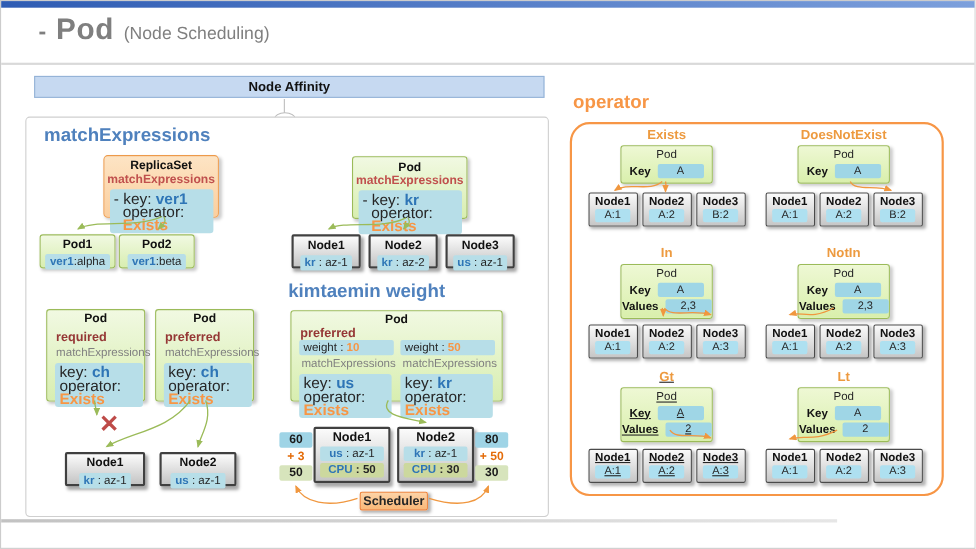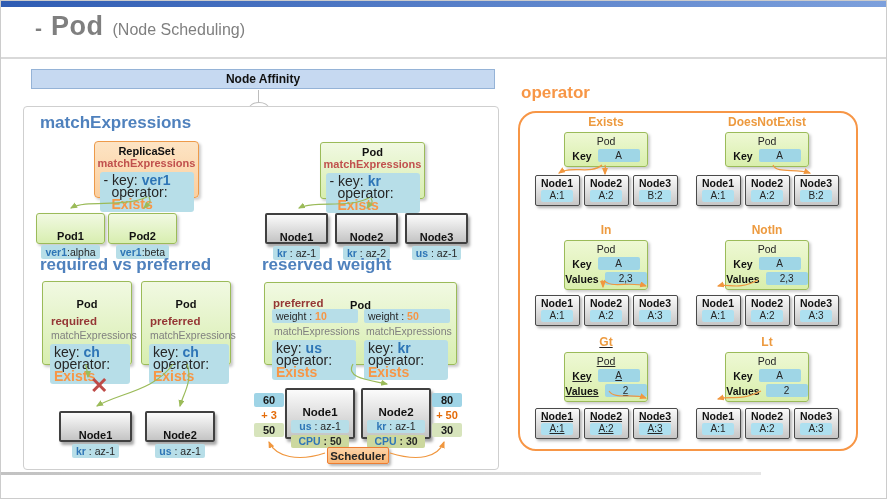--- a/index.html
+++ b/index.html
@@ -30,21 +30,21 @@
         border:1.5px solid #ed9a4a;border-radius:4px;text-align:center;
         box-shadow:2px 2px 3px rgba(0,0,0,0.2);box-sizing:border-box;}
   .obox-title{font-size:11px;font-weight:bold;margin-top:3px;color:#111;}
   .obox-sub{font-size:11px;font-weight:bold;color:#c0504d;}
   .gpodbox{position:absolute;background:linear-gradient(180deg,#f1f9e2,#d8eeb0);
         border:1.5px solid #9bbb59;border-radius:3px;text-align:center;
         box-shadow:2px 2px 3px rgba(0,0,0,0.22);box-sizing:border-box;}
   .gnode{position:absolute;background:linear-gradient(180deg,#fbfbfb,#c4c4c4);
         border:2px solid #404040;border-radius:2px;text-align:center;
         box-shadow:2px 3px 3px rgba(0,0,0,0.35);box-sizing:border-box;}
-  .box-title{font-size:11px;font-weight:bold;margin-top:16px;color:#111;}
+  .box-title{font-size:11px;font-weight:bold;margin-top:2px;color:#111;}
   .chip-sm{display:inline-block;background:#b7dee8;border-radius:2px;font-size:10.5px;
         padding:0 4px;margin-top:1px;color:#262626;line-height:14px;}
   .expr-chip{background:#b7dee8;border-radius:3px;font-size:14px;color:#262626;text-align:left;
         padding:2px 4px;margin:3px auto 0;line-height:12px;}
   .expr-l2{padding-left:8px;}
   .k{color:#2e75b6;font-weight:bold;}
   .o{color:#f79646;font-weight:bold;}
   
   .rpod{text-align:left;}
   .rpod .box-title{text-align:center;}
@@ -174,21 +174,20 @@
     </div>
     <div class="gnode" style="left:311px;top:106px;width:63px;height:31px">
       <div class="box-title">Node2</div>
       <div class="chip-sm"><span class="k">kr</span><span> : </span><span>az-2</span></div>
     </div>
     <div class="gnode" style="left:381px;top:106px;width:63px;height:31px">
       <div class="box-title">Node3</div>
       <div class="chip-sm"><span class="k">us</span><span> : </span><span>az-1</span></div>
     </div>
 
-    <div class="sec-heading" style="left:16px;top:148px">required vs preferred</div>
 
     <div class="gpodbox rpod" style="left:18px;top:174px;width:90px;height:84px">
       <div class="box-title">Pod</div>
       <div class="mode">required</div>
       <div class="gray-sub">matchExpressions</div>
       <div class="expr-chip">
         <div class="expr-l1"><span>key:</span> <span class="k">ch</span></div>
         <div><span>operator:</span> <span class="o">Exists</span></div>
       </div>
     </div>
@@ -207,21 +206,21 @@
 
     <div class="gnode" style="left:35px;top:304px;width:73px;height:31px">
       <div class="box-title">Node1</div>
       <div class="chip-sm"><span class="k">kr</span><span> : </span><span>az-1</span></div>
     </div>
     <div class="gnode" style="left:121px;top:304px;width:70px;height:31px">
       <div class="box-title">Node2</div>
       <div class="chip-sm"><span class="k">us</span><span> : </span><span>az-1</span></div>
     </div>
 
-    <div class="sec-heading" style="left:238px;top:148px">reserved weight</div>
+    <div class="sec-heading" style="left:238px;top:148px">kimtaemin weight</div>
 
     <div class="gpodbox wpod" style="left:240px;top:175px;width:193px;height:83px">
       <div class="box-title">Pod</div>
       <div class="wmode">preferred</div>
       <div class="wcol c0">
         <div class="wchip"><span>weight :</span> <span class="o">10</span></div>
         <div class="gray-sub">matchExpressions</div>
         <div class="expr-chip">
           <div><span>key:</span> <span class="k">us</span></div>
           <div><span>operator:</span> <span class="o">Exists</span></div>

